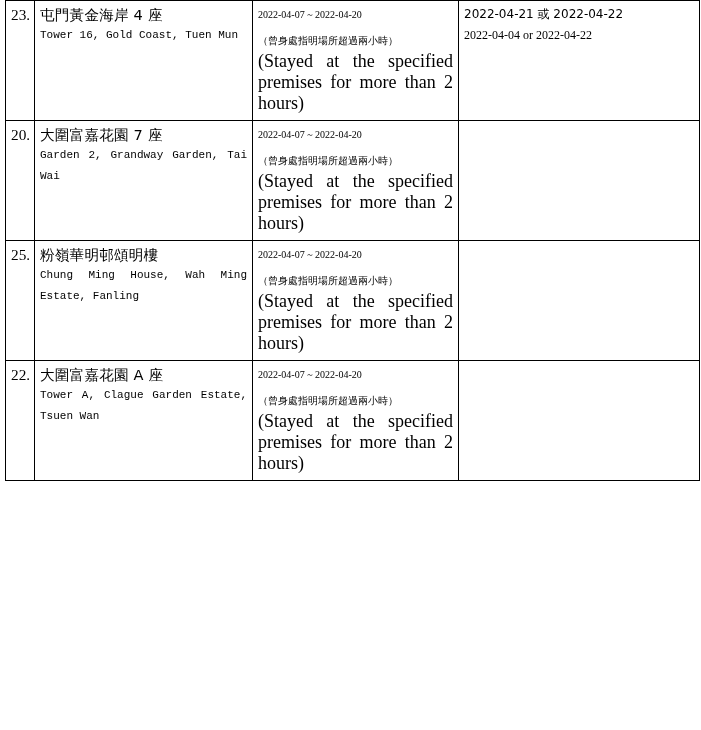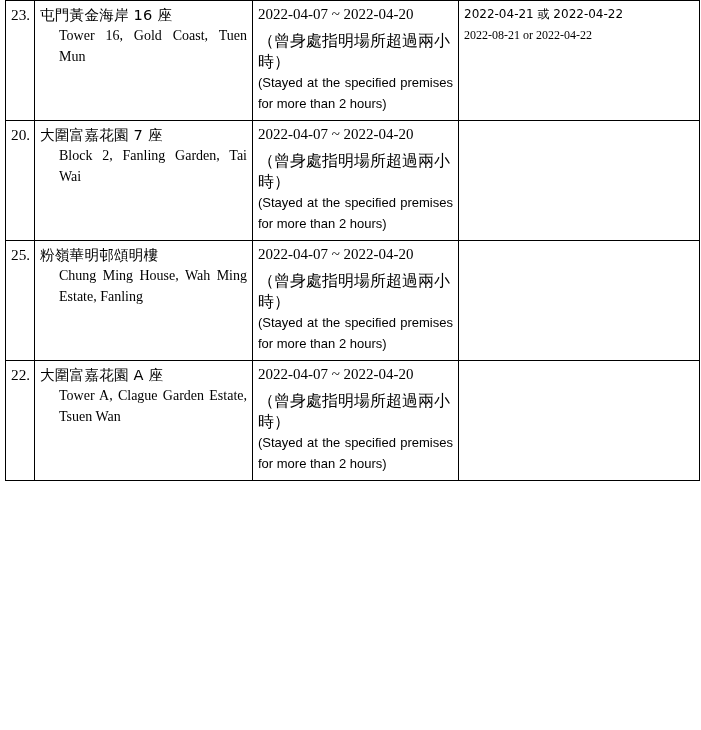--- a/index.html
+++ b/index.html
@@ -51,49 +51,48 @@
     font-family: "DejaVu Sans", "Liberation Sans", sans-serif;
     font-size: 14.6px;
     line-height: 21px;
     letter-spacing: 0.2px;
   }
   .zh-inline {
     font-family: "DejaVu Sans", "Liberation Sans", sans-serif;
     font-size: 14.6px;
   }
   .en {
-    font-family: Liberation Serif, serif;
-    font-size: 14px;
+    font-family: Liberation Mono, monospace;
+    font-size: 11px;
     line-height: 21px;
     text-align: justify;
     text-align-last: left;
-    margin-left: 19px;
   }
   .en-nojust {
     font-family: "Liberation Serif", serif;
     font-size: 15.3px;
     line-height: 21px;
   }
   .daterange {
     font-family: "Liberation Serif", serif;
-    font-size: 15px;
+    font-size: 10px;
     line-height: 21px;
     white-space: nowrap;
   }
   .gap {
     height: 5px;
   }
   .note-zh {
     font-family: "DejaVu Sans", "Liberation Sans", sans-serif;
-    font-size: 16px;
+    font-size: 10px;
     line-height: 21px;
   }
   .note-en {
-    font-family: Liberation Sans, sans-serif;
-    font-size: 13px;
+    font-family: Liberation Serif, serif;
+    font-size: 18px;
     line-height: 21px;
     text-align: justify;
     text-align-last: left;
   }
   .test-line {
     white-space: nowrap;
     font-size: 12px;
     line-height: 21px;
   }
 </style>
@@ -109,42 +108,42 @@
       <col class="c-dates">
       <col class="c-test">
     </colgroup>
     <tbody>
 
       <tr>
         <td class="index">
           <span class="en-nojust">23.</span>
         </td>
         <td class="place">
-          <div class="zh">屯門黃金海岸 16 座</div>
+          <div class="zh">屯門黃金海岸 4 座</div>
           <div class="en">Tower 16, Gold Coast, Tuen Mun</div>
         </td>
         <td class="dates">
           <div class="daterange">2022-04-07 ~ 2022-04-20</div>
           <div class="gap"></div>
           <div class="note-zh">（曾身處指明場所超過兩小時）</div>
           <div class="note-en">(Stayed at the specified premises for more than 2 hours)</div>
         </td>
         <td class="test">
           <div class="test-line zh-inline">2022-04-21 或 2022-04-22</div>
-          <div class="test-line">2022-08-21 or 2022-04-22</div>
+          <div class="test-line">2022-04-04 or 2022-04-22</div>
         </td>
       </tr>
 
       <tr>
         <td class="index">
           <span class="en-nojust">20.</span>
         </td>
         <td class="place">
           <div class="zh">大圍富嘉花園 7 座</div>
-          <div class="en">Block 2, Fanling Garden, Tai Wai</div>
+          <div class="en">Garden 2, Grandway Garden, Tai Wai</div>
         </td>
         <td class="dates">
           <div class="daterange">2022-04-07 ~ 2022-04-20</div>
           <div class="gap"></div>
           <div class="note-zh">（曾身處指明場所超過兩小時）</div>
           <div class="note-en">(Stayed at the specified premises for more than 2 hours)</div>
         </td>
         <td class="test">
           <div class="test-line zh-inline"></div>
           <div class="test-line"></div>

